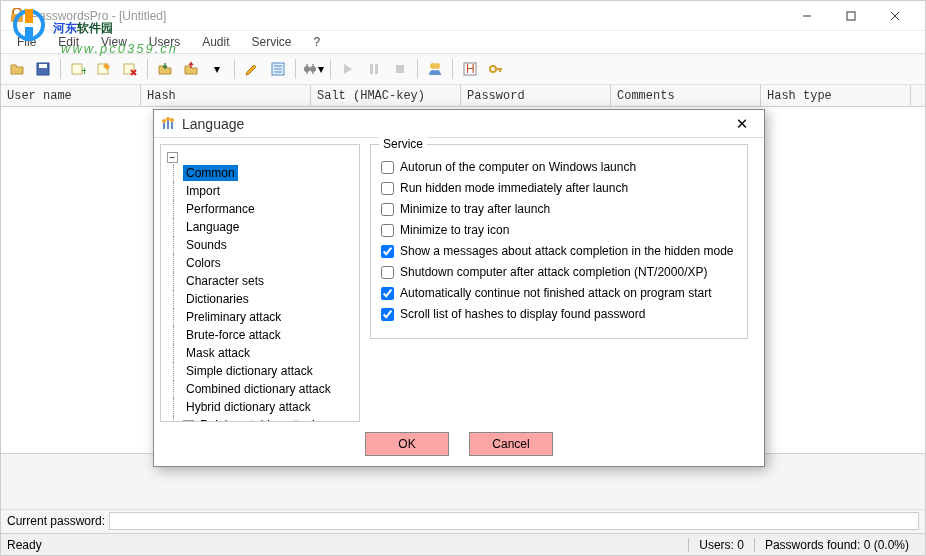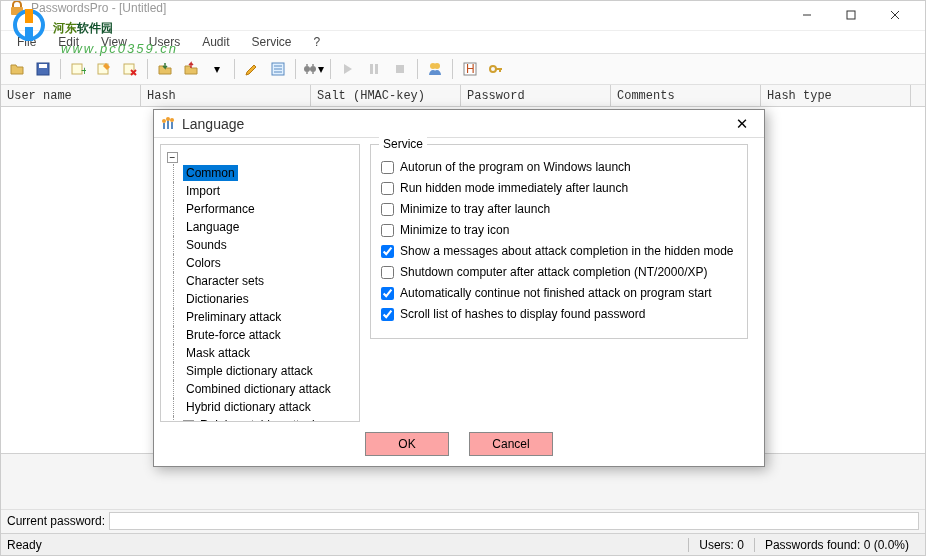--- a/index.html
+++ b/index.html
@@ -1,19 +1,19 @@
 <!DOCTYPE html>
 <html><head>
 <meta charset="utf-8">
 <style>
 * { box-sizing: border-box; margin: 0; padding: 0; font-family: "Segoe UI", Tahoma, sans-serif; font-size: 12px; }
 body { background: #fff; width: 926px; height: 556px; overflow: hidden; position: relative; }
 
 .main-window { width: 926px; height: 556px; border: 1px solid #ccc; background: #fff; position: relative; }
-.titlebar { height: 30px; background: #fff; display: flex; padding: 0 8px; border-bottom: 1px solid #eee; }
+.titlebar { height: 30px; background: #fff; display: flex; align-items: center; padding: 0 8px; border-bottom: 1px solid #eee; }
 .titlebar-icon { width: 16px; height: 16px; margin-right: 6px; }
 .titlebar-text { flex: 1; color: #999; }
 .win-controls { display: flex; gap: 0; }
 .win-btn { width: 44px; height: 28px; display: flex; align-items: center; justify-content: center; color: #666; cursor: pointer; }
 
 .menubar { height: 22px; display: flex; align-items: center; padding: 0 6px; gap: 2px; }
 .menu-item { padding: 2px 10px; color: #444; cursor: pointer; }
 
 .toolbar { height: 32px; border-top: 1px solid #e0e0e0; border-bottom: 1px solid #e0e0e0; display: flex; align-items: center; padding: 0 4px; gap: 2px; background: #fafafa; }
 .tool-btn { width: 24px; height: 24px; display: flex; align-items: center; justify-content: center; cursor: pointer; border-radius: 2px; }
@@ -26,21 +26,21 @@
 .bottom-panel { position: absolute; bottom: 22px; left: 0; right: 0; height: 80px; border-top: 1px solid #d0d0d0; background: #f5f5f5; }
 .cur-pwd { position: absolute; bottom: 24px; left: 0; right: 0; height: 22px; display: flex; align-items: center; padding: 0 6px; background: #f5f5f5; border-top: 1px solid #e0e0e0; }
 .cur-pwd-input { flex: 1; height: 18px; border: 1px solid #ccc; margin-left: 4px; padding: 0 3px; }
 .statusbar { position: absolute; bottom: 0; left: 0; right: 0; height: 22px; border-top: 1px solid #d0d0d0; display: flex; align-items: center; padding: 0 6px; background: #f0f0f0; }
 .status-left { flex: 1; }
 .status-cell { border-left: 1px solid #c0c0c0; padding: 0 10px; }
 
 
 .watermark { position: absolute; top: 4px; left: 4px; z-index: 5; display: flex; align-items: center; pointer-events: none; }
 .watermark-text { font-size: 22px; font-weight: bold; }
-.wm-blue { color: #4d7c0f; }
+.wm-blue { color: #1d4ed8; }
 .wm-orange { color: #14532d; }
 .wm-url { position: absolute; top: 40px; left: 60px; color: #4caf50; font-size: 13px; font-style: italic; letter-spacing: 2px;}
 
 
 .dialog { position: absolute; top: 108px; left: 152px; width: 612px; height: 358px; background: #fff; border: 1px solid #888; box-shadow: 3px 3px 12px rgba(0,0,0,0.3); z-index: 100; }
 .dlg-titlebar { height: 28px; display: flex; align-items: center; padding: 0 6px; border-bottom: 1px solid #ddd; }
 .dlg-title-icon { width: 16px; height: 16px; margin-right: 6px; }
 .dlg-title { flex: 1; font-size: 14px; color: #333; }
 .dlg-close { width: 32px; height: 24px; display: flex; align-items: center; justify-content: center; cursor: pointer; font-size: 15px; }
 .dlg-body { display: flex; height: 290px; padding: 6px; }
@@ -279,21 +279,21 @@
               </ul>
           </li>
         </ul>
       </div>
       <div class="right-panel">
         <div class="groupbox">
           <span class="groupbox-title">Service</span>
           <div id="checks">
               <label class="check-row">
                 <input type="checkbox" style="">
-                <span>Autorun of the program on Windows launch</span>
+                <span>Autorun of the computer on Windows launch</span>
               </label>
               <label class="check-row">
                 <input type="checkbox" style="">
                 <span>Run hidden mode immediately after launch</span>
               </label>
               <label class="check-row">
                 <input type="checkbox" style="">
                 <span>Minimize to tray after launch</span>
               </label>
               <label class="check-row">

